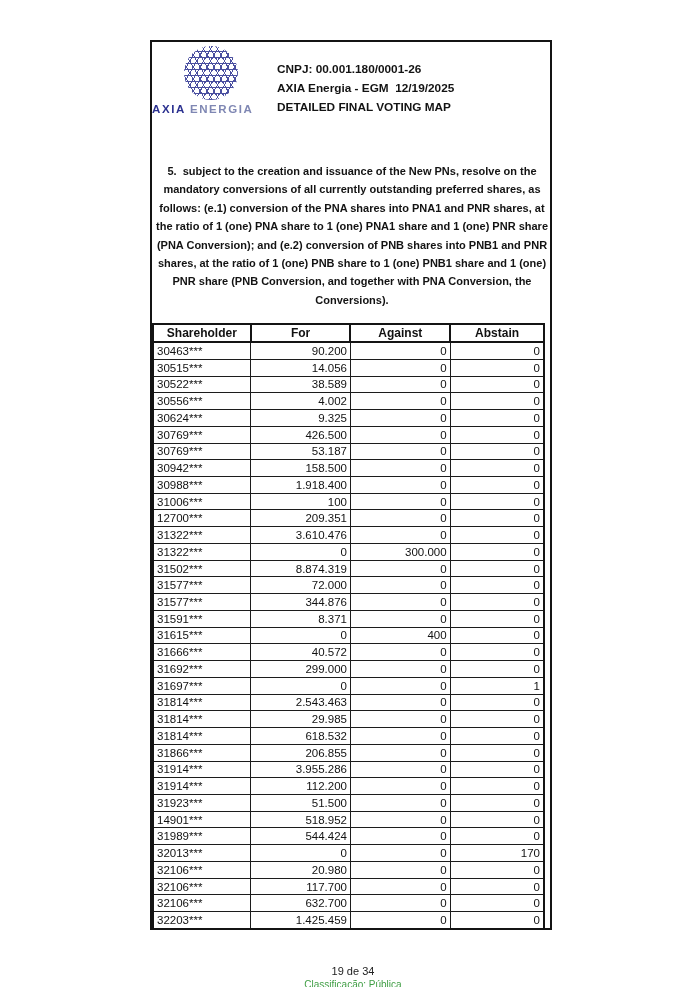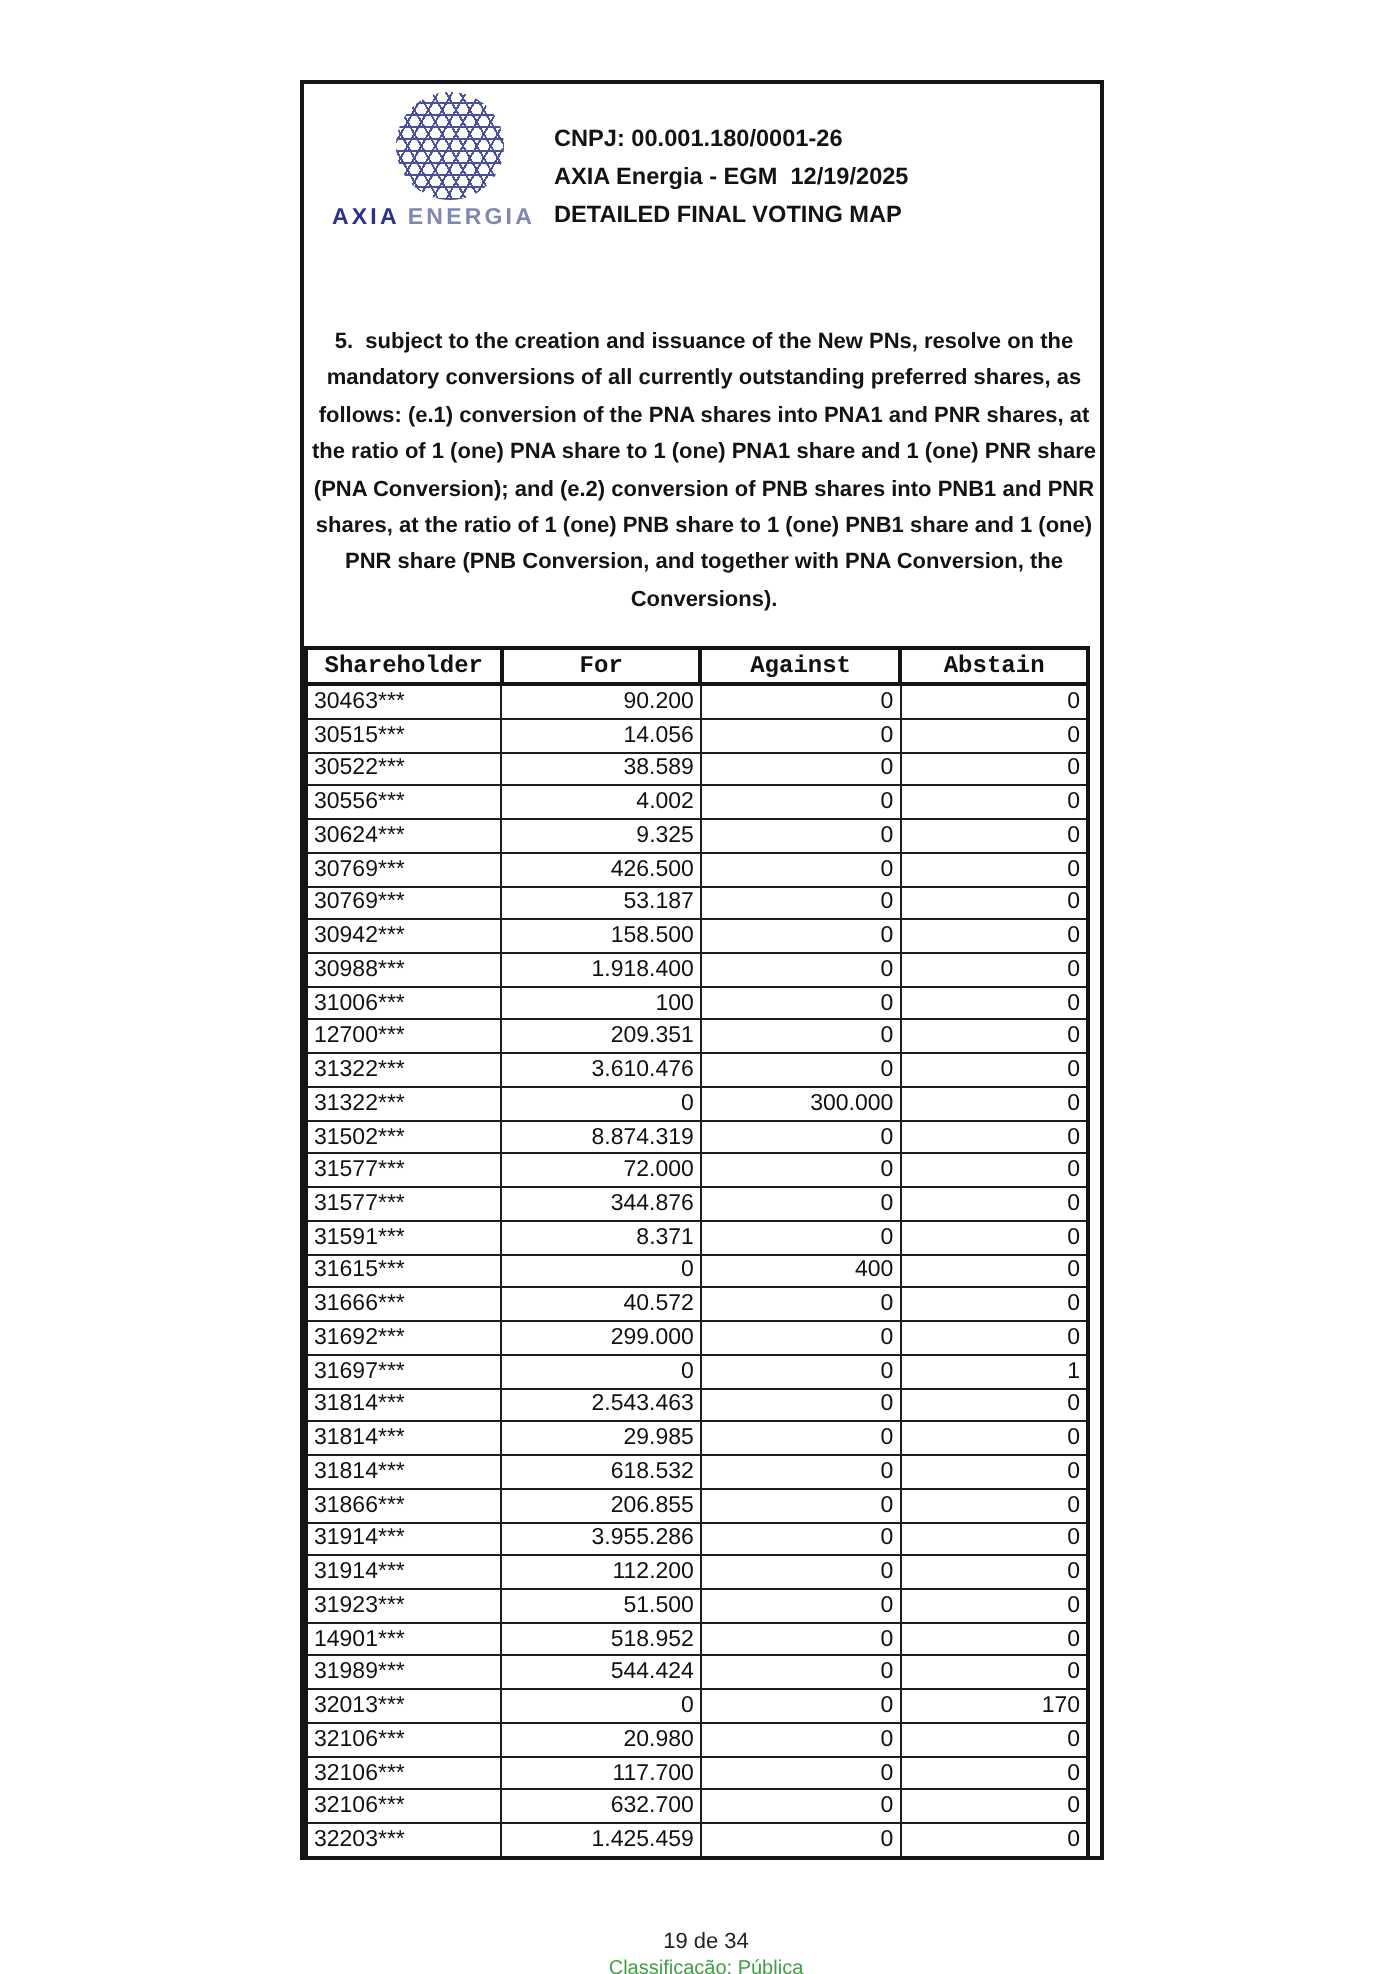--- a/index.html
+++ b/index.html
@@ -19,21 +19,21 @@
 
   
   .page{
     position:absolute;left:150px;top:40px;
     width:402px;height:890px;
     border:2px solid #141414;
     background:#ffffff;
   }
 
   
-  .logo{position:absolute;left:14px;top:4px;width:120px;}
+  .logo{position:absolute;left:0;top:4px;width:120px;}
   .sphere{
     width:54px;height:54px;margin-left:32px;border-radius:50%;
     background:
       repeating-linear-gradient(0deg,  #2b3190 0 1px, transparent 1px 6px),
       repeating-linear-gradient(60deg, #2b3190 0 1px, transparent 1px 6px),
       repeating-linear-gradient(120deg,#2b3190 0 1px, transparent 1px 6px);
     opacity:.85;
   }
   .wordmark{
     margin-top:3px;white-space:nowrap;
@@ -62,21 +62,21 @@
   table.voting{
     position:absolute;left:0px;top:281px;right:7px;bottom:0px;
     width:393px;height:607px;
     border-collapse:collapse;table-layout:fixed;
     border:2px solid #141414;
     font-size:11.5px;
   }
   table.voting th{
     border:2px solid #141414;
     font-size:12px;font-weight:bold;text-align:center;
-    padding:1px 2px;height:18px;color:#111;font-family:Liberation Mono, monospace;
+    padding:1px 2px;height:18px;color:#111;
   }
   table.voting td{
     border:1px solid #1c1c1c;
     padding:0 3px;color:#111;
     overflow:hidden;white-space:nowrap;
   }
   td.cell-left{text-align:left;}
   td.cell-num{text-align:right;padding-right:4px;}
 
   

